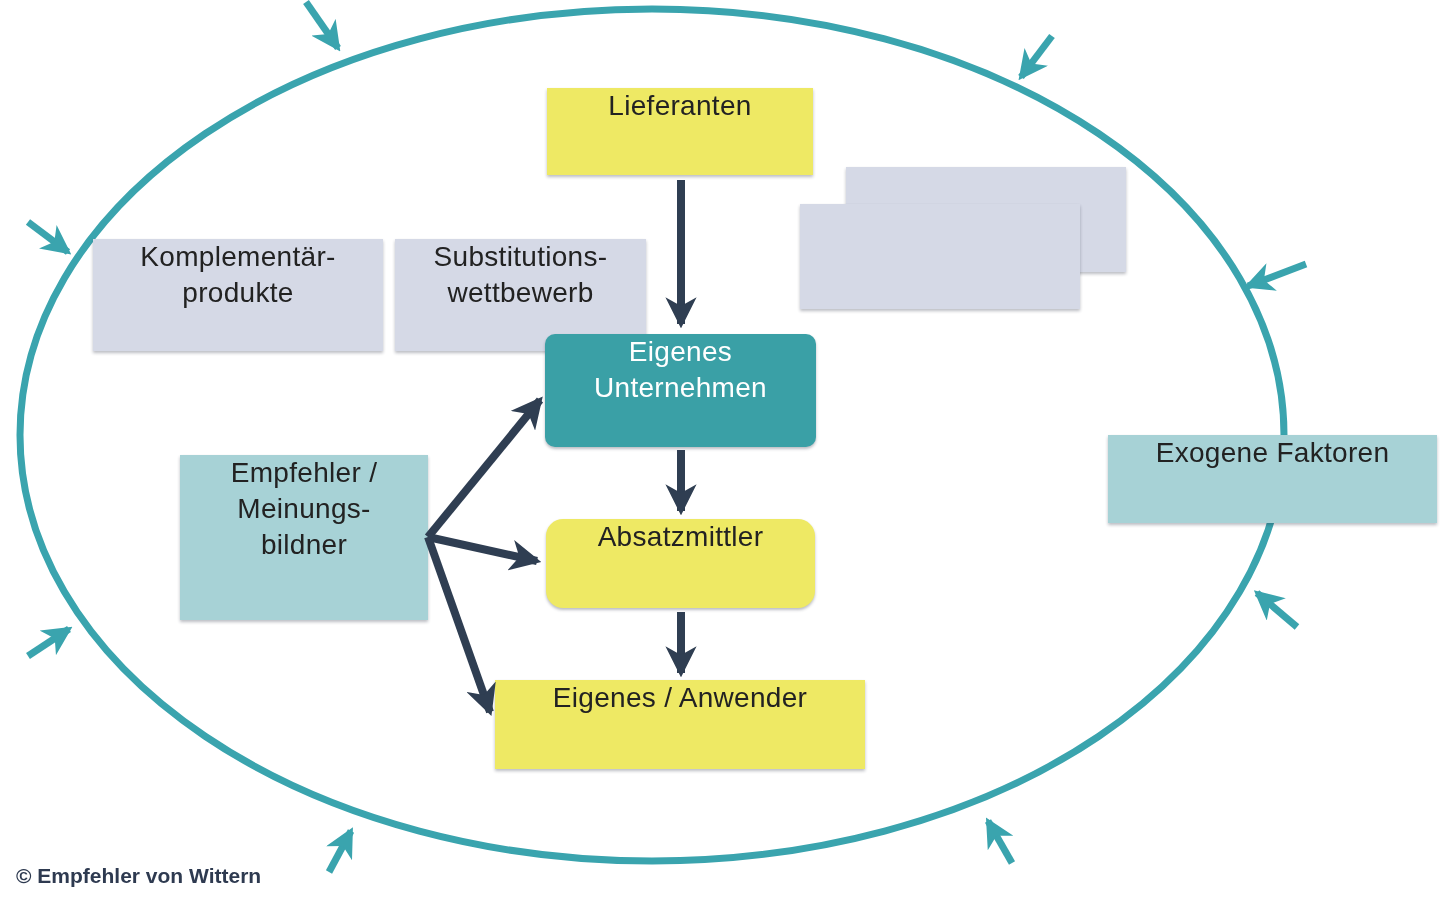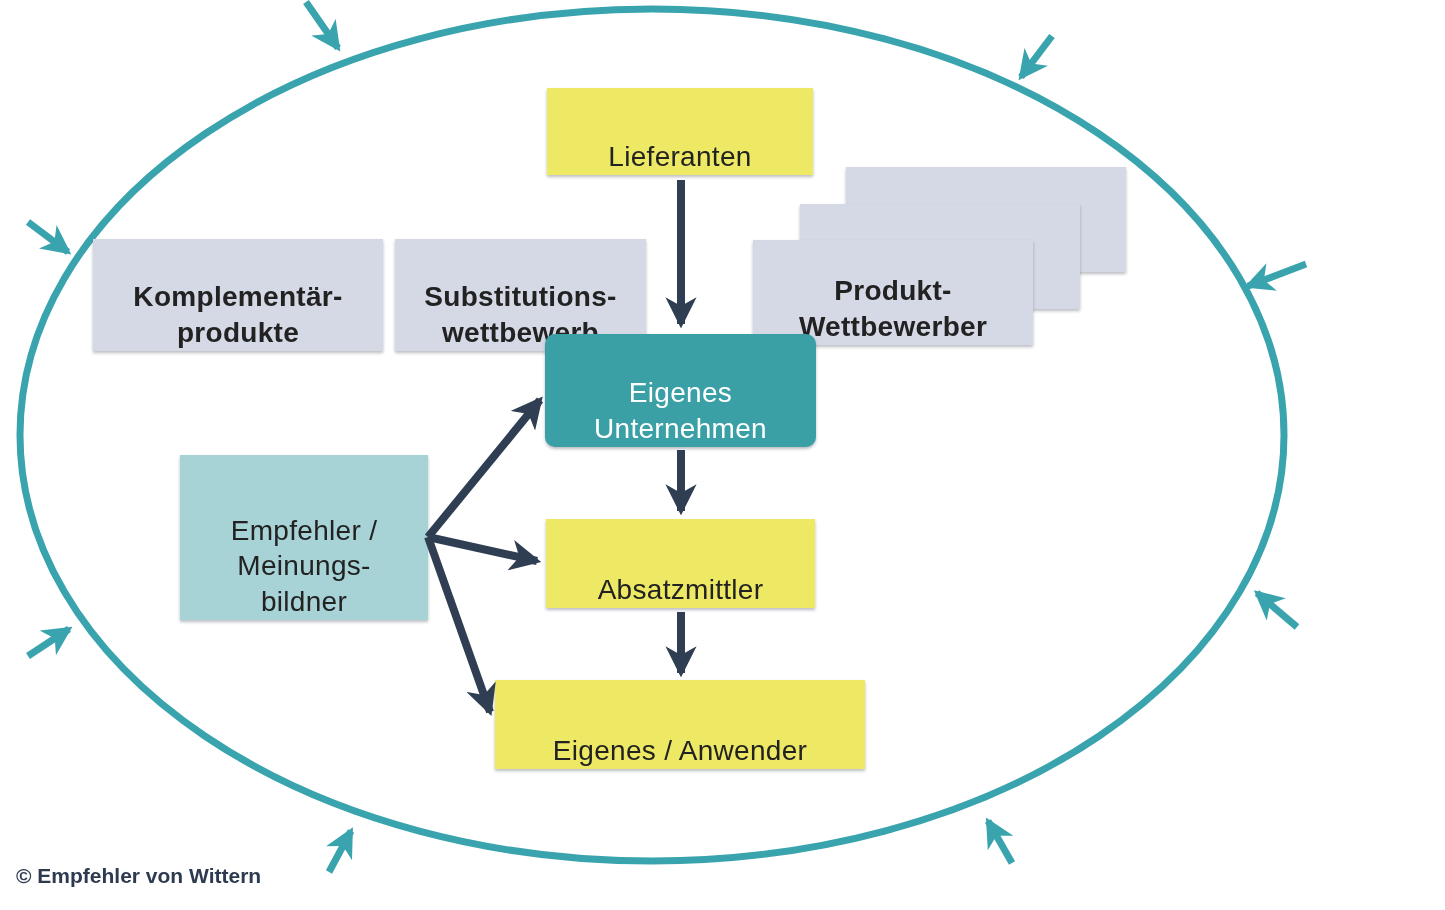--- a/index.html
+++ b/index.html
@@ -26,29 +26,29 @@
   .layer{position:absolute;left:0;top:0;width:1445px;height:910px;pointer-events:none;}
   .layer.base{z-index:0;}
   .layer.flows{z-index:3;}
   .ellipse-stroke{fill:none;stroke:var(--c-outline,#3AA4AE);stroke-width:7;}
   .inward{stroke:var(--c-outline,#3AA4AE);stroke-width:7;stroke-linecap:butt;fill:none;}
   .flow{stroke:var(--c-arrow,#2F3E52);stroke-width:8;stroke-linecap:butt;fill:none;}
   #tealHead path{fill:var(--c-outline,#3AA4AE);}
   #darkHead path{fill:var(--c-arrow,#2F3E52);}
   .box{
     position:absolute;z-index:2;
-    display:flex;align-items:flex-end;justify-content:center;
+    display:flex;align-items:flex-start;justify-content:center;
     text-align:center;
     font-size:28px;line-height:1.28;letter-spacing:.3px;
     color:var(--c-text_dark,#222);
     box-shadow:0 2px 3px rgba(30,35,55,.30);
   }
   .box .lbl{white-space:pre-line;}
   .yellow{background:var(--c-yellow,#EEE964);}
-  .lavender{background:var(--c-lavender,#D5D9E6);font-weight:bold;}
+  .lavender{background:var(--c-lavender,#D5D9E6);}
   .teal{background:var(--c-teal,#3AA0A6);color:var(--c-text_light,#fff);border-radius:10px;}
   .light-teal{background:var(--c-light_teal,#A7D2D6);}
   .copyright{
     position:absolute;z-index:4;left:16px;top:864px;
     font-size:21px;font-weight:bold;
     color:var(--c-copyright_color,#2E3A50);
   }
 </style>
 </head>
 <body>
@@ -83,44 +83,43 @@
 produkte</span>
   </div>
 
   <div class="box lavender" style="left:395px;top:239px;width:251px;height:112px;">
     <span class="lbl">Substitutions-
 wettbewerb</span>
   </div>
 
   <div class="box lavender" style="left:846px;top:167px;width:280px;height:105px;"></div>
   <div class="box lavender" style="left:800px;top:204px;width:280px;height:105px;"></div>
-  <div class="box lavender" style="left:753px;top:240px;width:280px;height:105px;">
-    <span class="lbl">Produkt-
-Wettbewerber</span>
-  </div>
 
   <div class="box teal" style="left:545px;top:334px;width:271px;height:113px;">
     <span class="lbl">Eigenes
 Unternehmen</span>
   </div>
 
   <div class="box light-teal" style="left:180px;top:455px;width:248px;height:165px;">
     <span class="lbl">Empfehler /
 Meinungs-
 bildner</span>
   </div>
 
-  <div class="box yellow" style="left:546px;top:519px;width:269px;height:89px;">
+  <div class="box yellow" style="left:546px;top:519px;width:269px;height:89px;border-radius:17px;">
     <span class="lbl">Absatzmittler</span>
   </div>
 
   <div class="box yellow" style="left:495px;top:680px;width:370px;height:89px;">
     <span class="lbl">Eigenes / Anwender</span>
   </div>
 
+  <div class="box light-teal" style="left:1108px;top:435px;width:329px;height:88px;">
+    <span class="lbl">Exogene Faktoren</span>
+  </div>
 
   <svg class="layer flows" viewBox="0 0 1445 910">
     <defs>
       <marker id="darkHead" viewBox="0 0 10 10" refX="8.6" refY="5" markerWidth="3.9" markerHeight="3.9" orient="auto" markerUnits="strokeWidth">
         <path d="M0,0 L10,5 L0,10 L2.8,5 Z"></path>
       </marker>
     </defs>
     <g>
       <line class="flow" x1="681" y1="180" x2="681" y2="324" marker-end="url(#darkHead)"></line>
       <line class="flow" x1="681" y1="450" x2="681" y2="511" marker-end="url(#darkHead)"></line>

